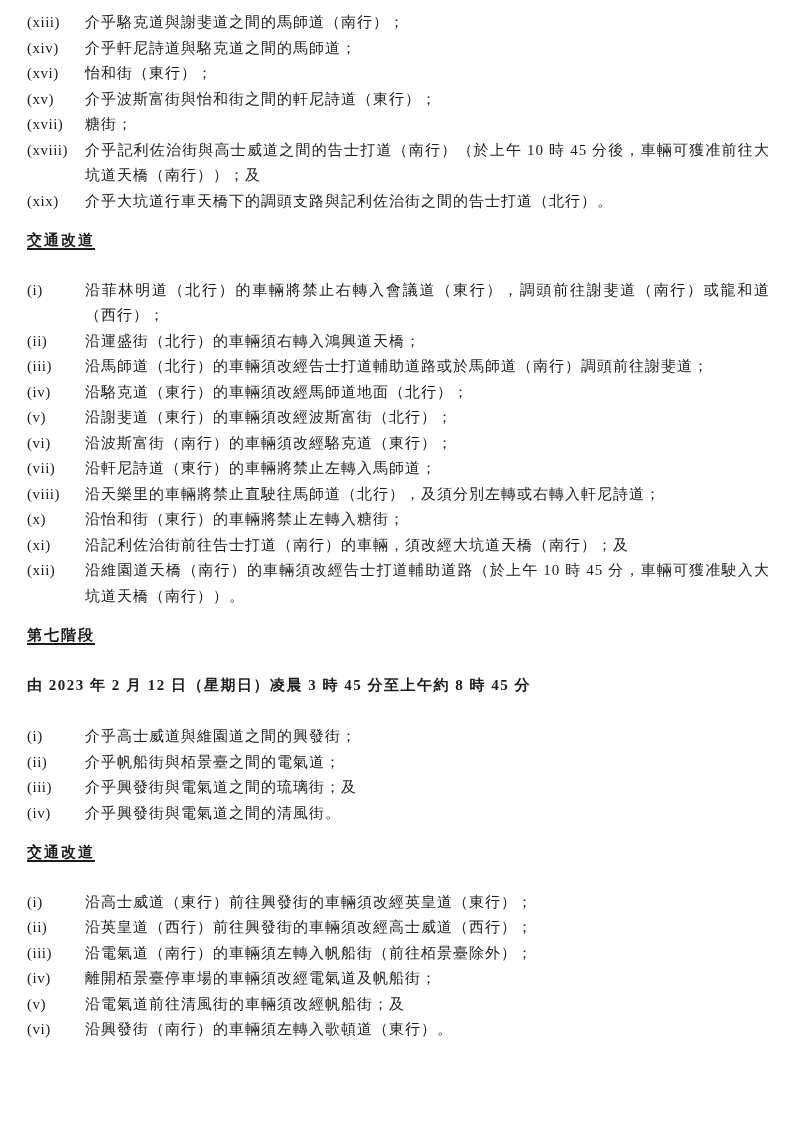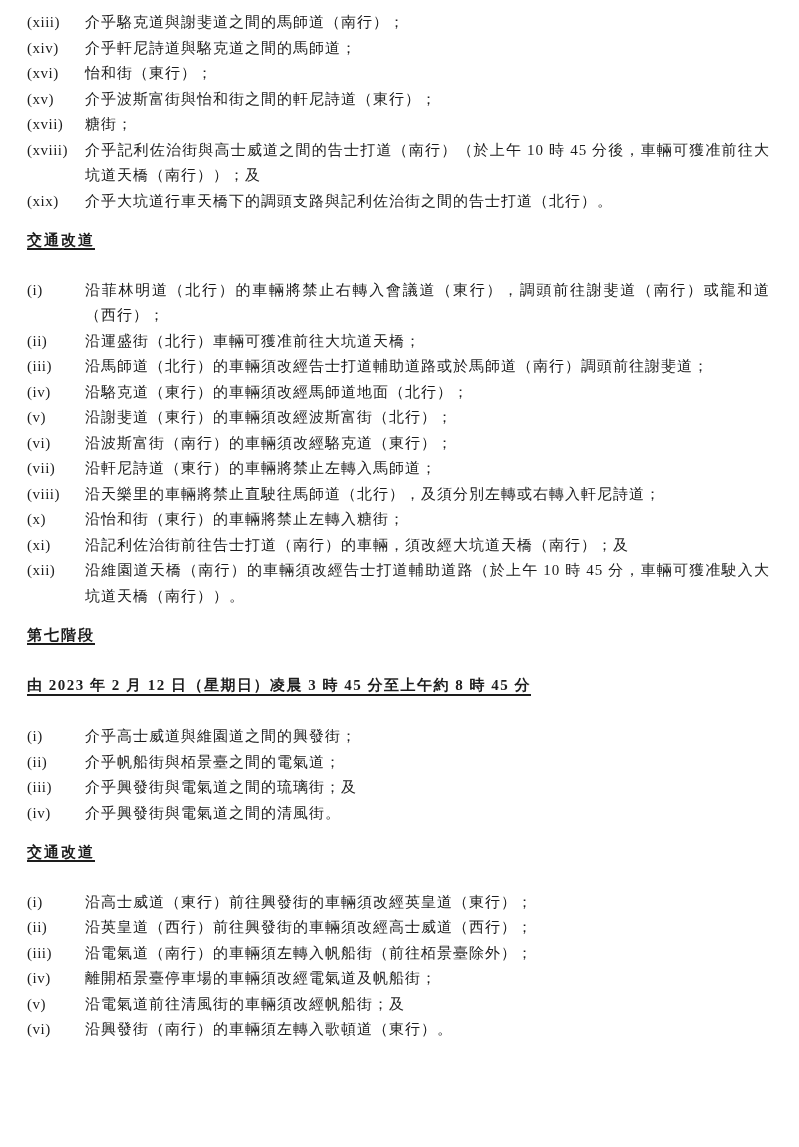--- a/index.html
+++ b/index.html
@@ -42,21 +42,20 @@
   .heading {
     font-weight: bold;
     text-decoration: underline;
     text-underline-offset: 3px;
     text-decoration-thickness: 1.5px;
     letter-spacing: 2px;
     margin: 14px 0 24px 0;
   }
   .date-heading {
     font-weight: bold;
-    text-decoration: underline;
     text-underline-offset: 4px;
     text-decoration-thickness: 1.5px;
     letter-spacing: 1.5px;
     margin: 16px 0 26px 0;
   }
 </style>
 </head>
 <body>
 
 <main class="page">
@@ -91,21 +90,21 @@
       </div>
     </div>
     <div class="heading">交通改道</div>
     <div class="list">
       <div class="item">
         <span class="lbl">(i)</span>
         <span class="txt">沿菲林明道（北行）的車輛將禁止右轉入會議道（東行），調頭前往謝斐道（南行）或龍和道（西行）；</span>
       </div>
       <div class="item">
         <span class="lbl">(ii)</span>
-        <span class="txt">沿運盛街（北行）車輛可獲准前往大坑道天橋；</span>
+        <span class="txt">沿運盛街（北行）的車輛須右轉入鴻興道天橋；</span>
       </div>
       <div class="item">
         <span class="lbl">(iii)</span>
         <span class="txt">沿馬師道（北行）的車輛須改經告士打道輔助道路或於馬師道（南行）調頭前往謝斐道；</span>
       </div>
       <div class="item">
         <span class="lbl">(iv)</span>
         <span class="txt">沿駱克道（東行）的車輛須改經馬師道地面（北行）；</span>
       </div>
       <div class="item">

